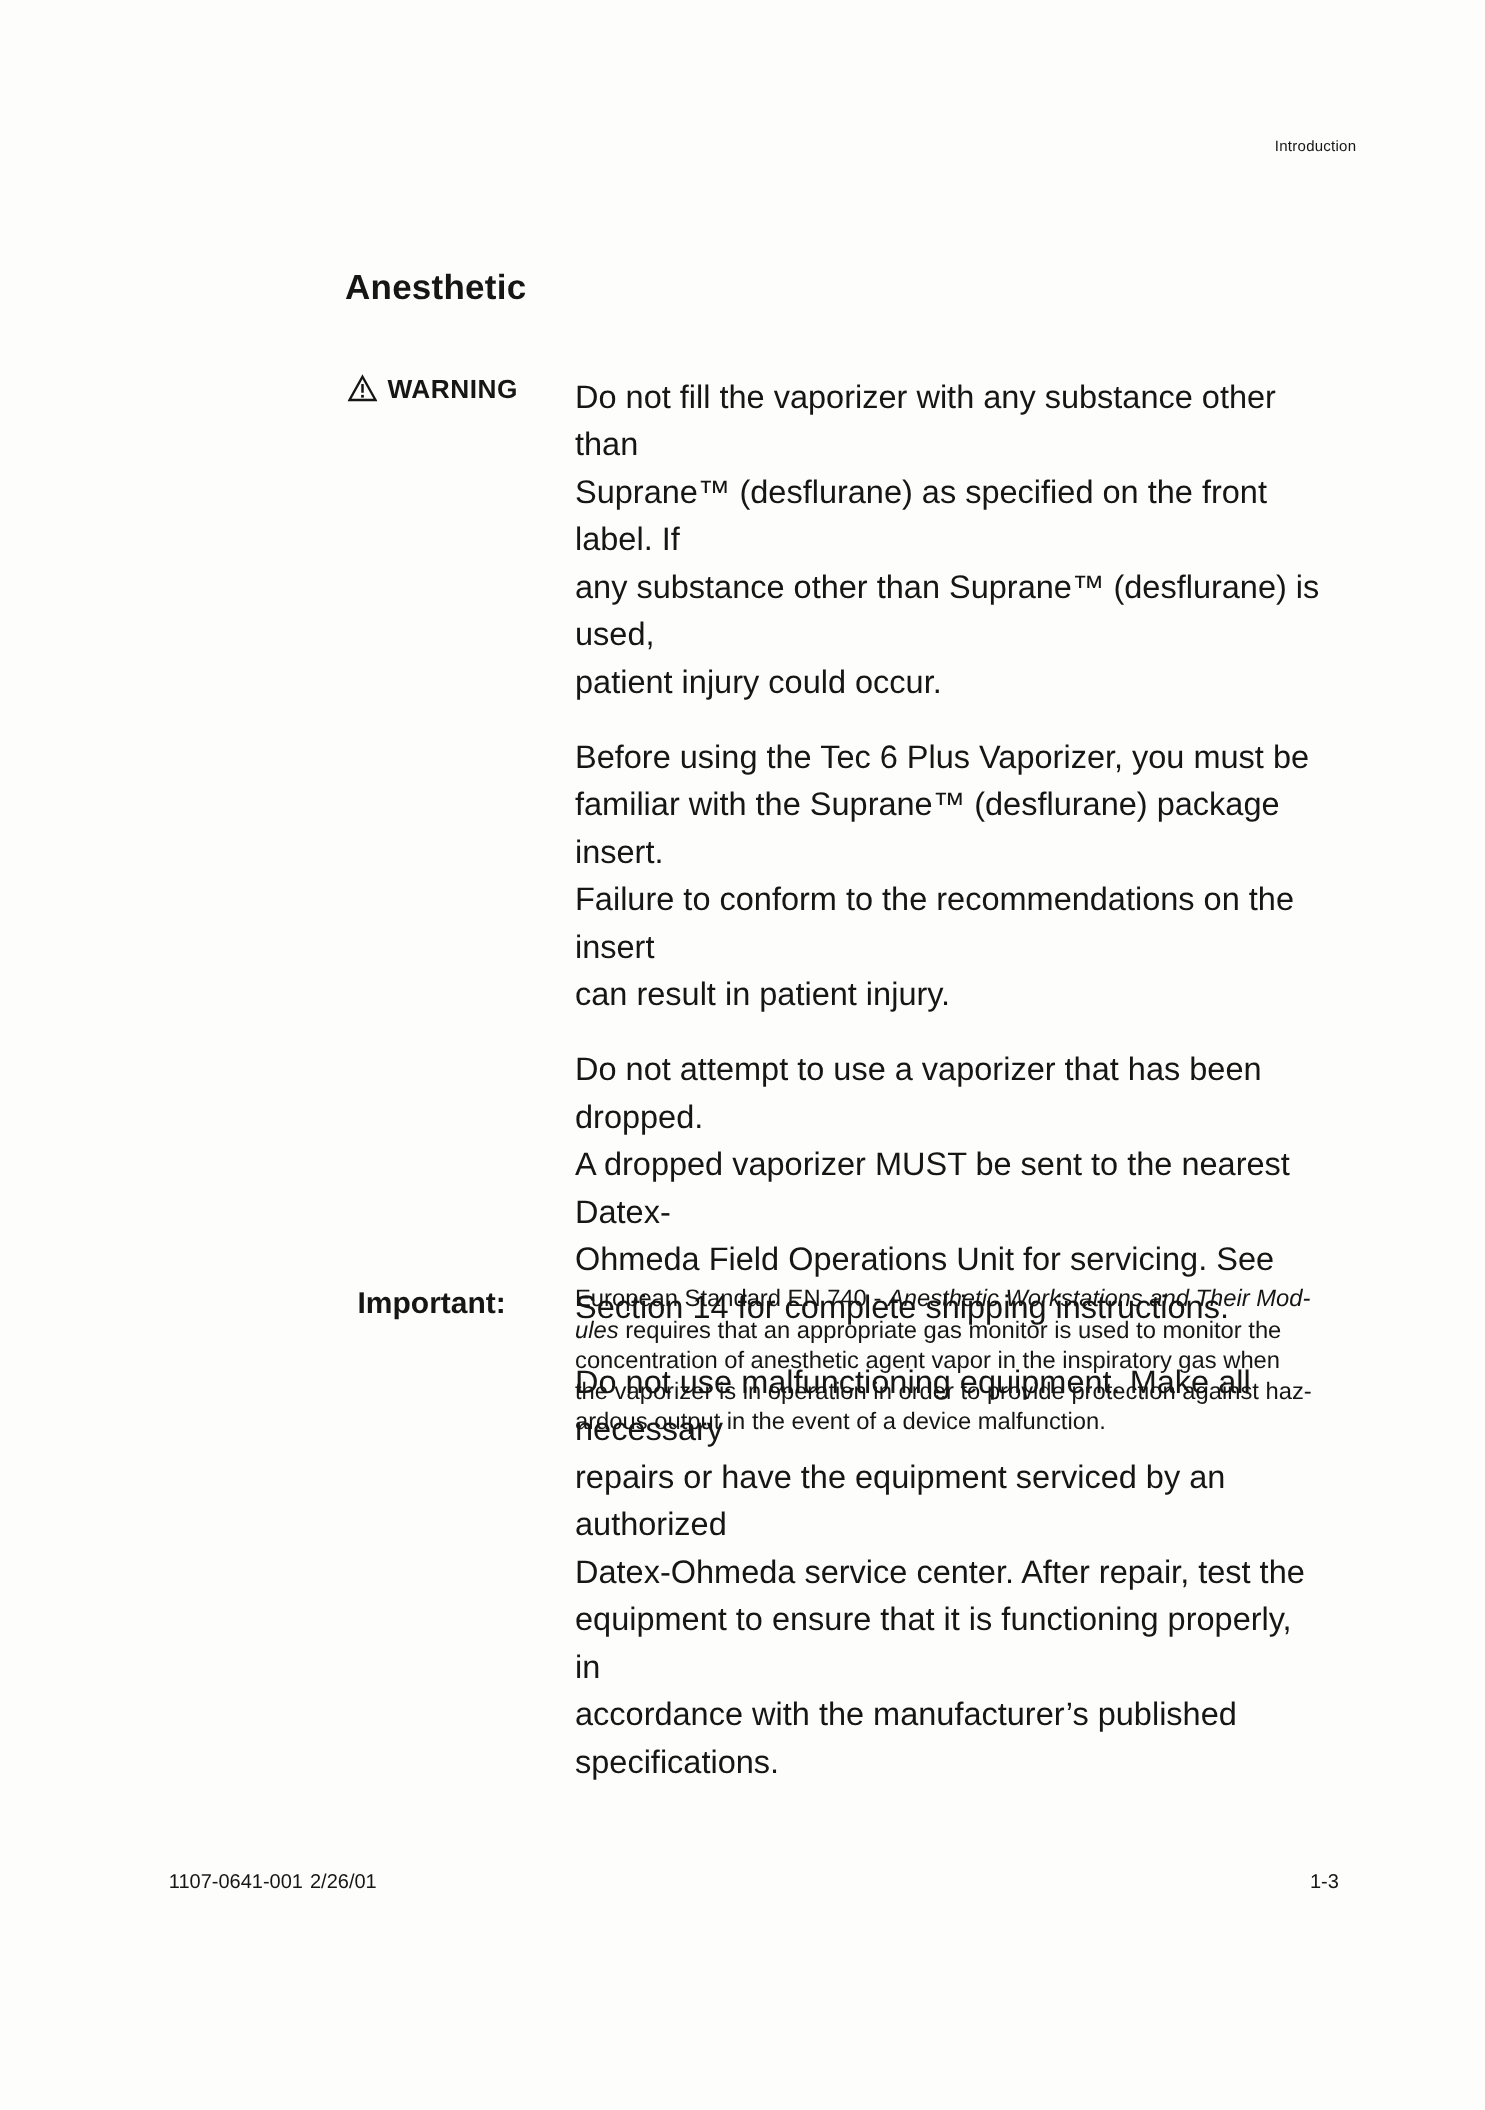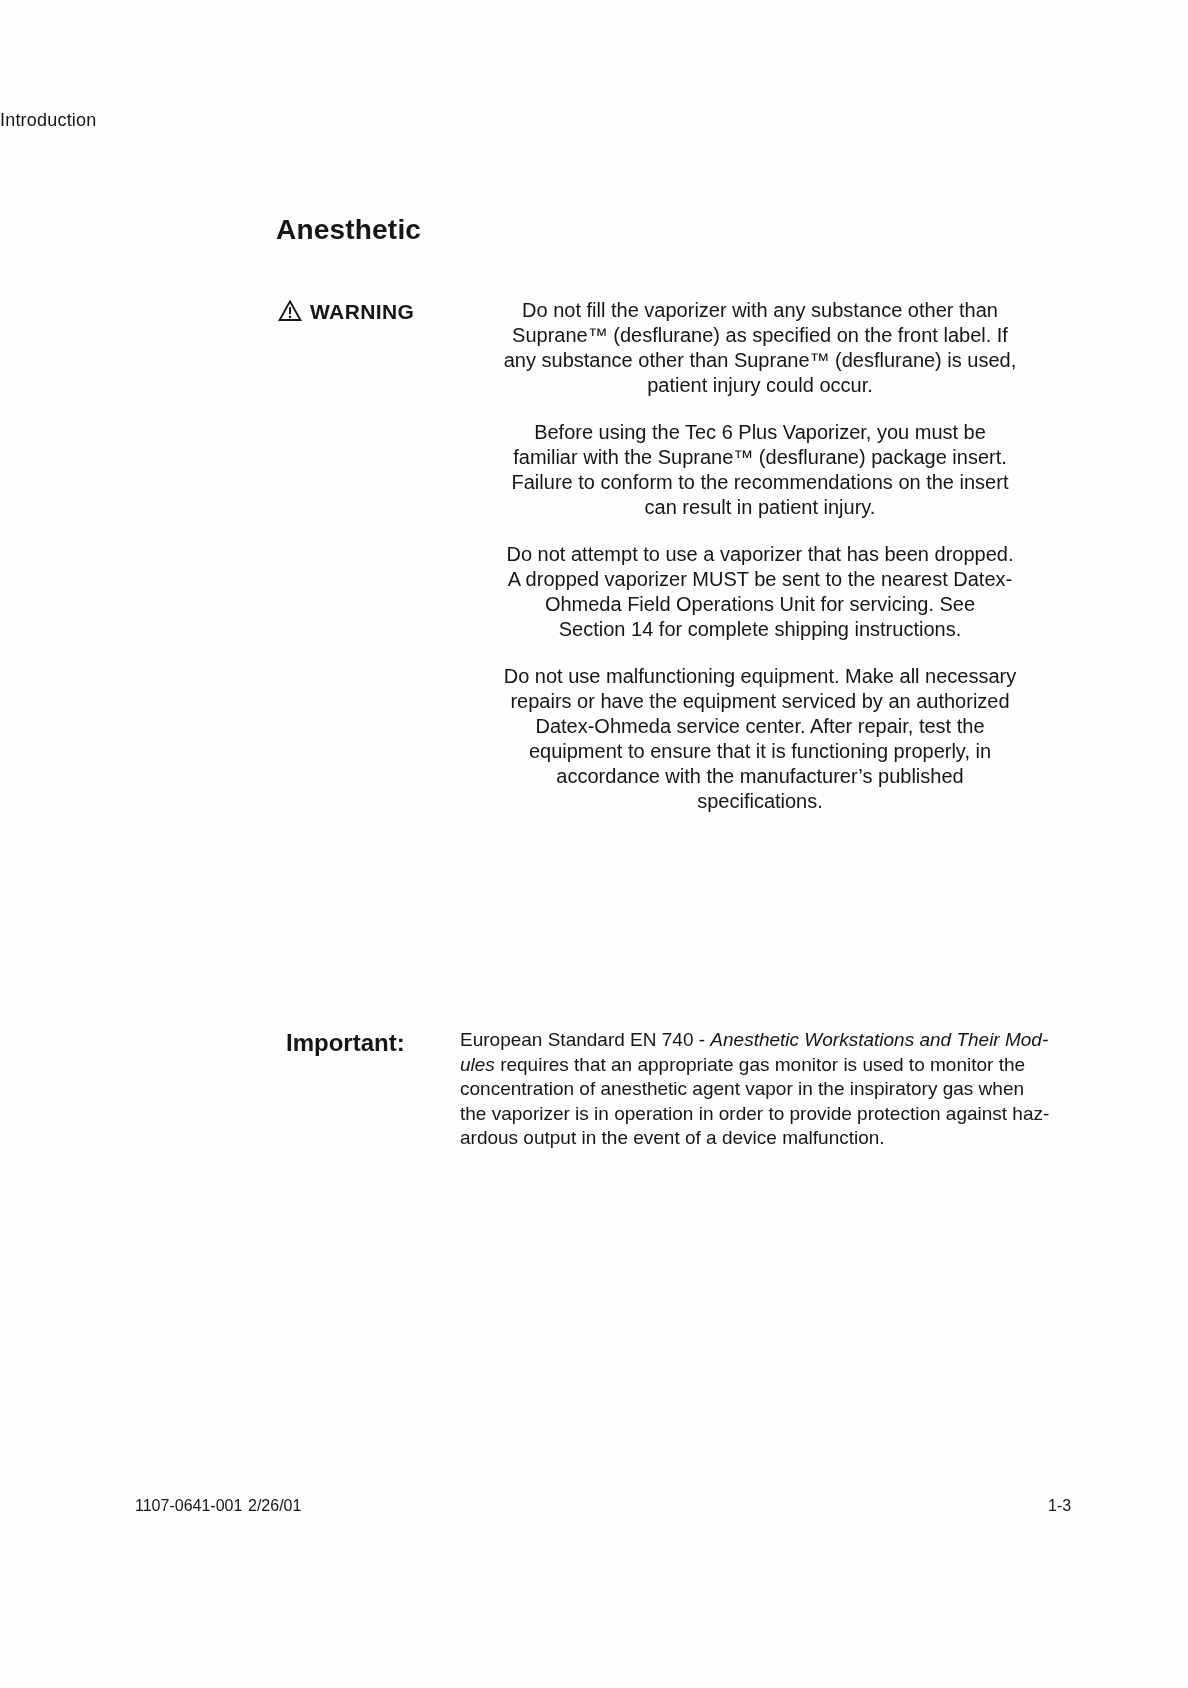--- a/index.html
+++ b/index.html
@@ -15,22 +15,22 @@
     background: #fdfdfc;
     color: #161616;
     font-family: "Liberation Sans", "DejaVu Sans", sans-serif;
     overflow: hidden;
   }
   .running-header {
     position: absolute;
     top: 110px;
     left: 0;
     width: 1085px;
-    text-align: left;
-    font-size: 18px;
+    text-align: right;
+    font-size: 12px;
     letter-spacing: 0.2px;
   }
   .section-title {
     position: absolute;
     top: 214px;
     left: 276px;
     font-size: 28px;
     font-weight: bold;
     letter-spacing: 0.2px;
   }
@@ -59,25 +59,24 @@
     font-weight: bold;
     letter-spacing: 0.4px;
   }
   .warning-body {
     position: absolute;
     top: 0;
     left: 182px;
     width: 600px;
   }
   .warning-paragraph {
-    font-size: 20px;
-    line-height: 25px;
+    font-size: 26px;
+    line-height: 38px;
     white-space: pre-line;
     margin: 0 0 22px 0;
-    text-align: center;
   }
   .important-section {
     position: absolute;
     top: 1028px;
     left: 270px;
     width: 820px;
   }
   .important-label {
     position: absolute;
     top: 1px;

